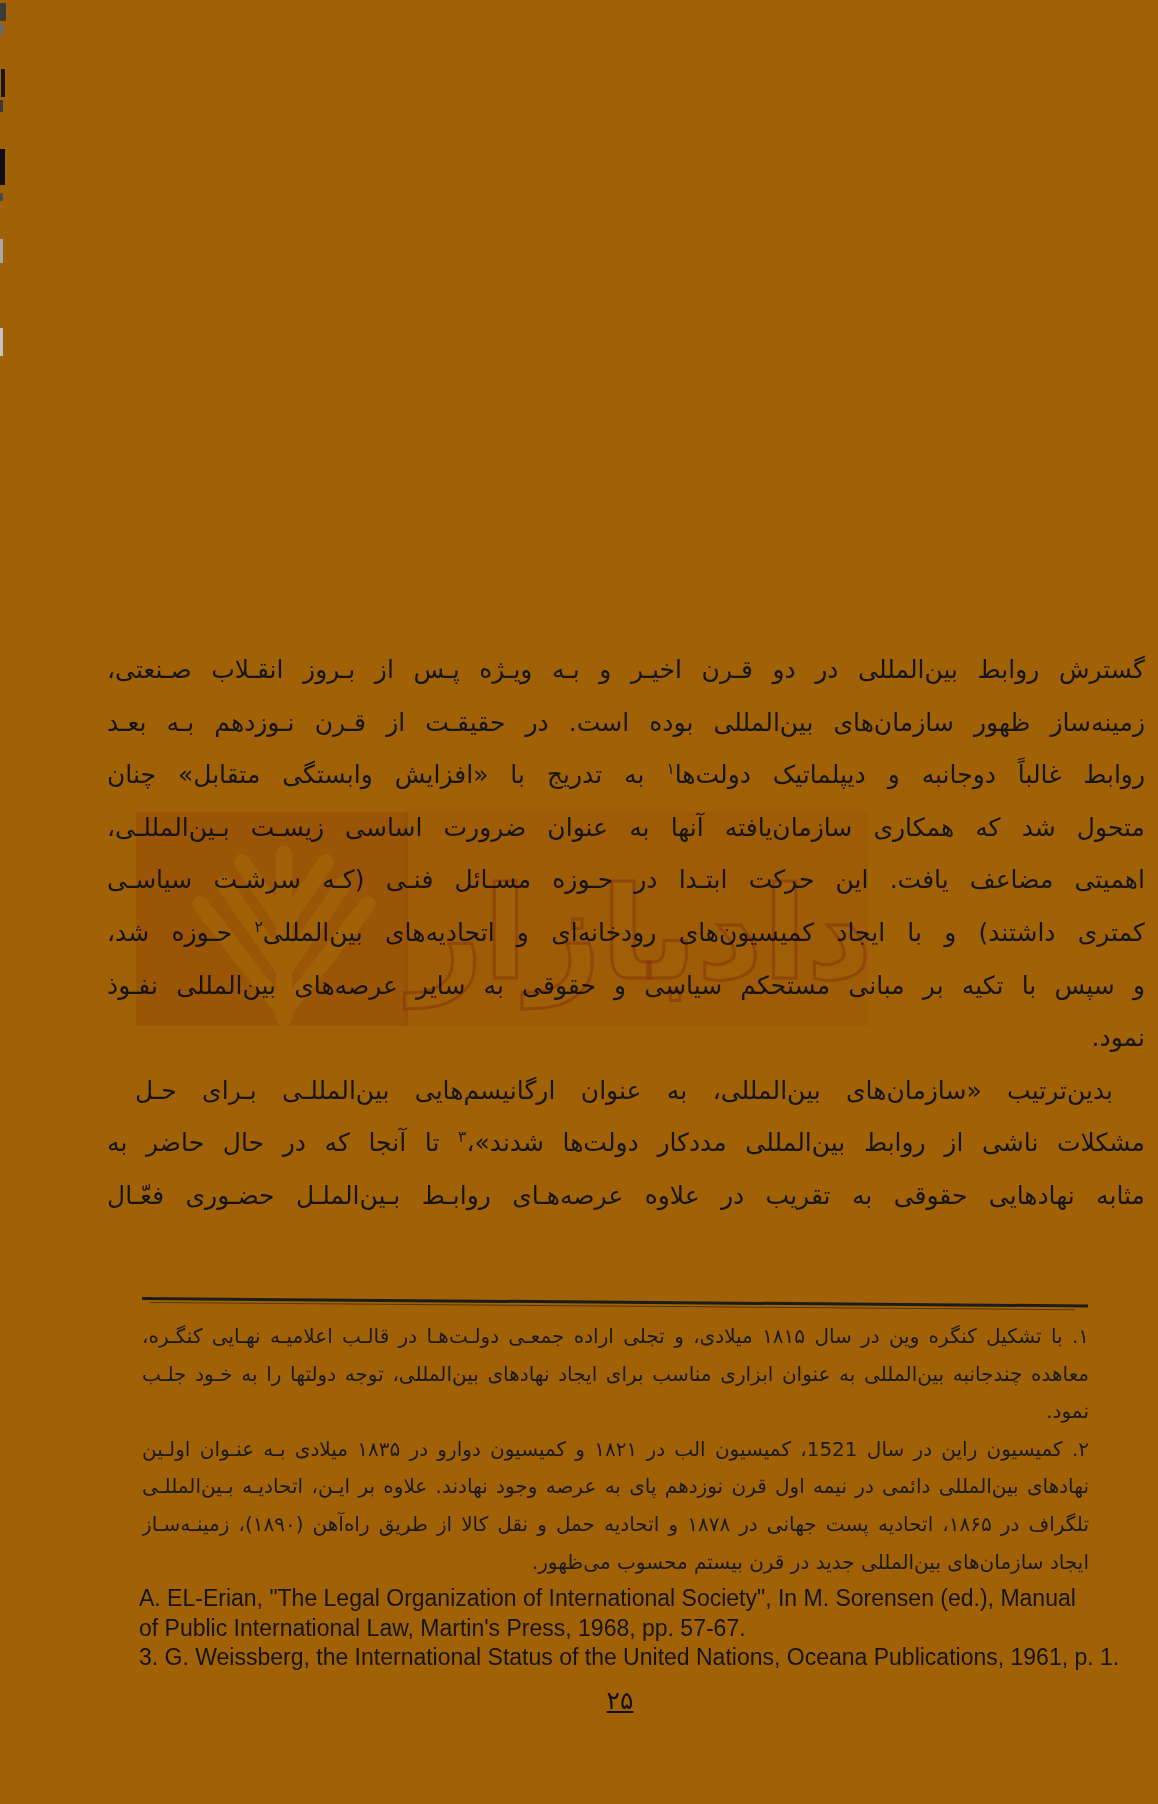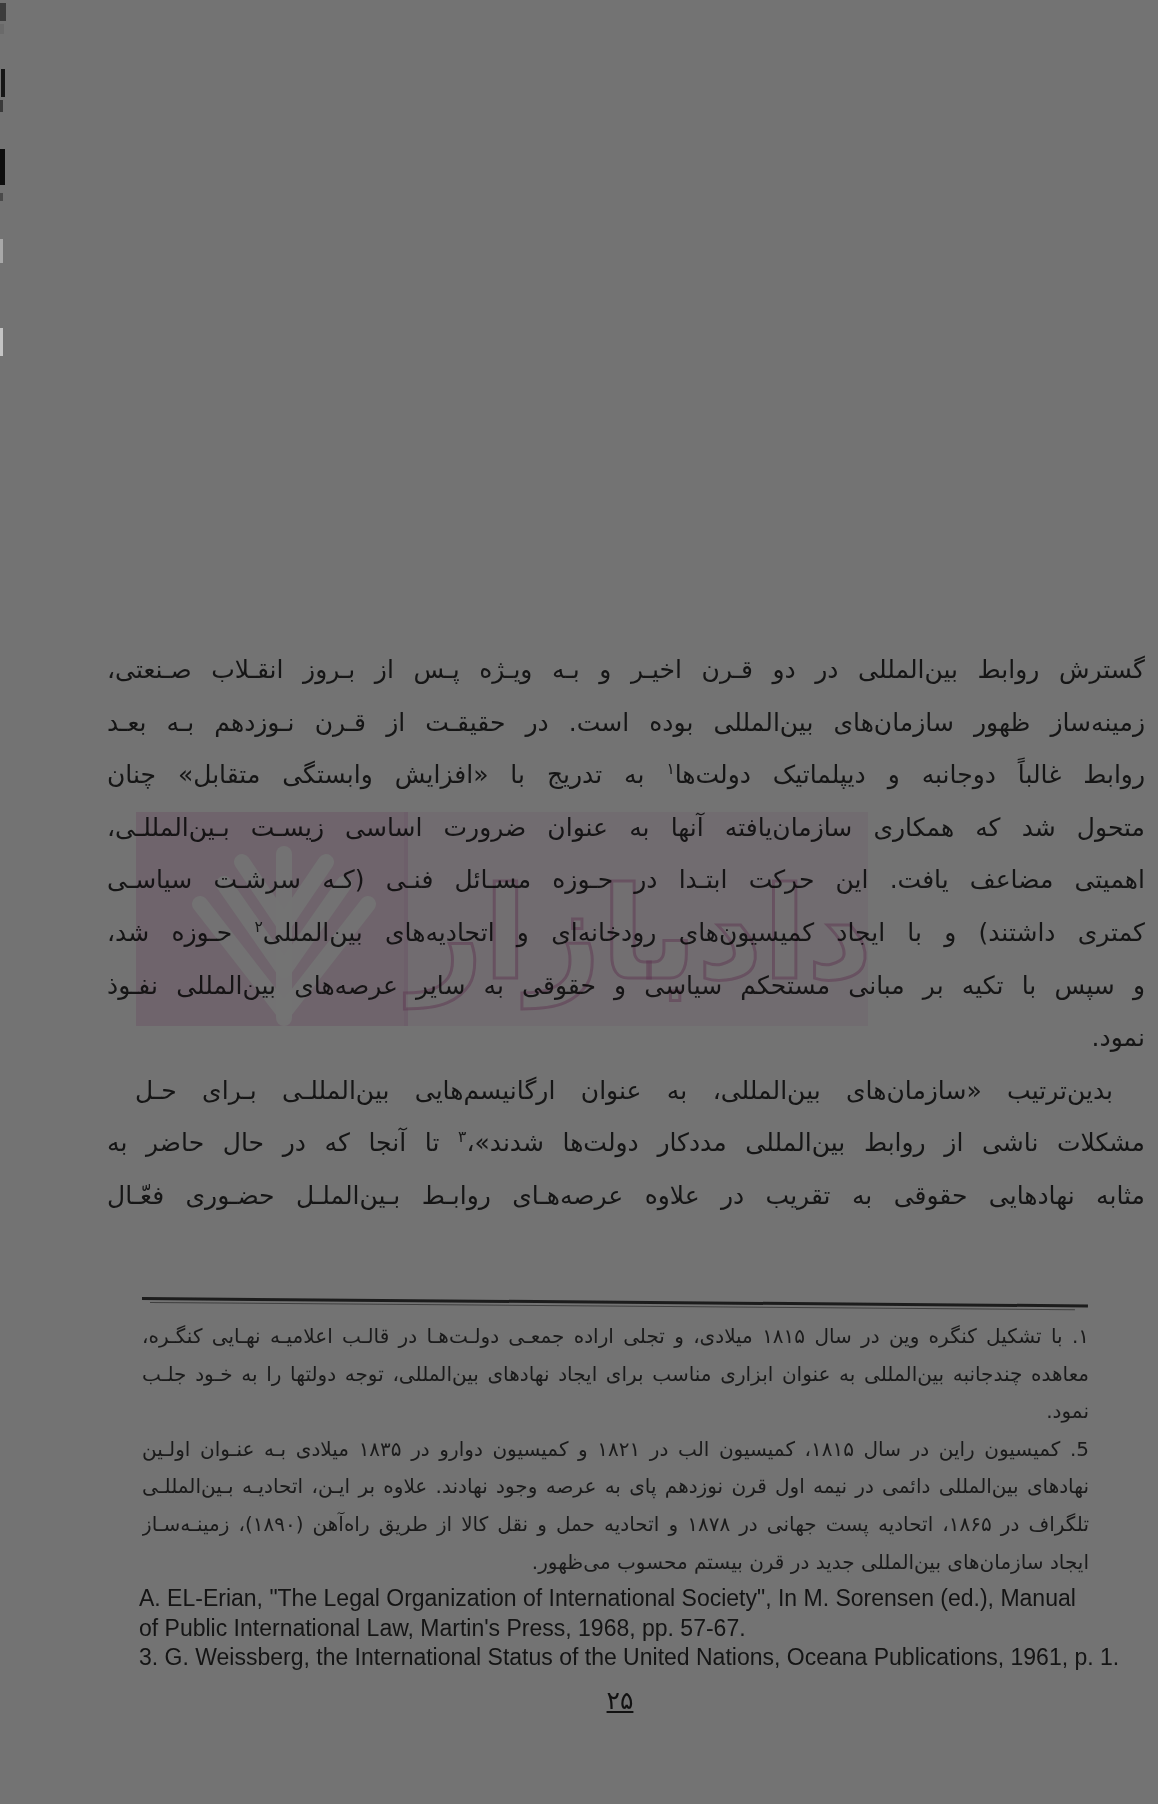--- a/index.html
+++ b/index.html
@@ -1,20 +1,20 @@
 <!DOCTYPE html>
 <html lang="fa"><head>
 <meta charset="utf-8">
 <style>
   html,body{margin:0;padding:0;}
   body{
     width:1158px;height:1804px;position:relative;background:#ffffff;
     font-family:"DejaVu Sans",sans-serif;overflow:hidden;
   }
-  .page{position:absolute;inset:0;background:#737373;}
+  .page{position:absolute;inset:0;background:#a16207;}
 
   
   .body-text{
     position:absolute;left:107px;top:644px;width:1038px;
     direction:rtl;font-size:25px;color:#151515;
   }
   .body-text .ln{
     height:52.6px;line-height:52.6px;overflow:hidden;
     text-align:justify;text-align-last:justify;white-space:normal;
   }
@@ -107,21 +107,21 @@
     <text id="wm-text" x="505" y="172" text-anchor="middle" direction="rtl" font-family="DejaVu Sans, sans-serif" font-weight="bold" font-size="128" stroke-width="3" fill="rgba(255,255,255,0.45)" stroke="rgba(208,120,180,0.50)">دادبازار</text>
   </svg>
 
   <div class="fn-rule"></div>
   <div class="fn-rule-shadow"></div>
 
   <div class="fn-fa" id="fn-fa-lines">
       <div class="ln j"><span>۱. با تشکیل کنگره وین در سال ۱۸۱۵ میلادی، و تجلی اراده جمعـی دولـت‌هـا در قالـب اعلامیـه نهـایی کنگـره،</span></div>
       <div class="ln j"><span>معاهده چندجانبه بین‌المللی به عنوان ابزاری مناسب برای ایجاد نهادهای بین‌المللی، توجه دولتها را به خـود جلـب</span></div>
       <div class="ln r"><span>نمود.</span></div>
-      <div class="ln j"><span>5. کمیسیون راین در سال ۱۸۱۵، کمیسیون الب در ۱۸۲۱ و کمیسیون دوارو در ۱۸۳۵ میلادی بـه عنـوان اولـین</span></div>
+      <div class="ln j"><span>۲. کمیسیون راین در سال 1521، کمیسیون الب در ۱۸۲۱ و کمیسیون دوارو در ۱۸۳۵ میلادی بـه عنـوان اولـین</span></div>
       <div class="ln j"><span>نهادهای بین‌المللی دائمی در نیمه اول قرن نوزدهم پای به عرصه وجود نهادند. علاوه بر ایـن، اتحادیـه بـین‌المللـی</span></div>
       <div class="ln j"><span>تلگراف در ۱۸۶۵، اتحادیه پست جهانی در ۱۸۷۸ و اتحادیه حمل و نقل کالا از طریق راه‌آهن (۱۸۹۰)، زمینـه‌سـاز</span></div>
       <div class="ln r last-short"><span>ایجاد سازمان‌های بین‌المللی جدید در قرن بیستم محسوب می‌ظهور.</span></div>
     </div>
 
   <div class="fn-en" id="fn-en-lines">
       <div class="ln"><span>A. EL-Erian, "The Legal Organization of International Society", In M. Sorensen (ed.), Manual</span></div>
       <div class="ln"><span>of Public International Law, Martin's Press, 1968, pp. 57-67.</span></div>
       <div class="ln"><span>3. G. Weissberg, the International Status of the United Nations, Oceana Publications, 1961, p. 1.</span></div>
     </div>

